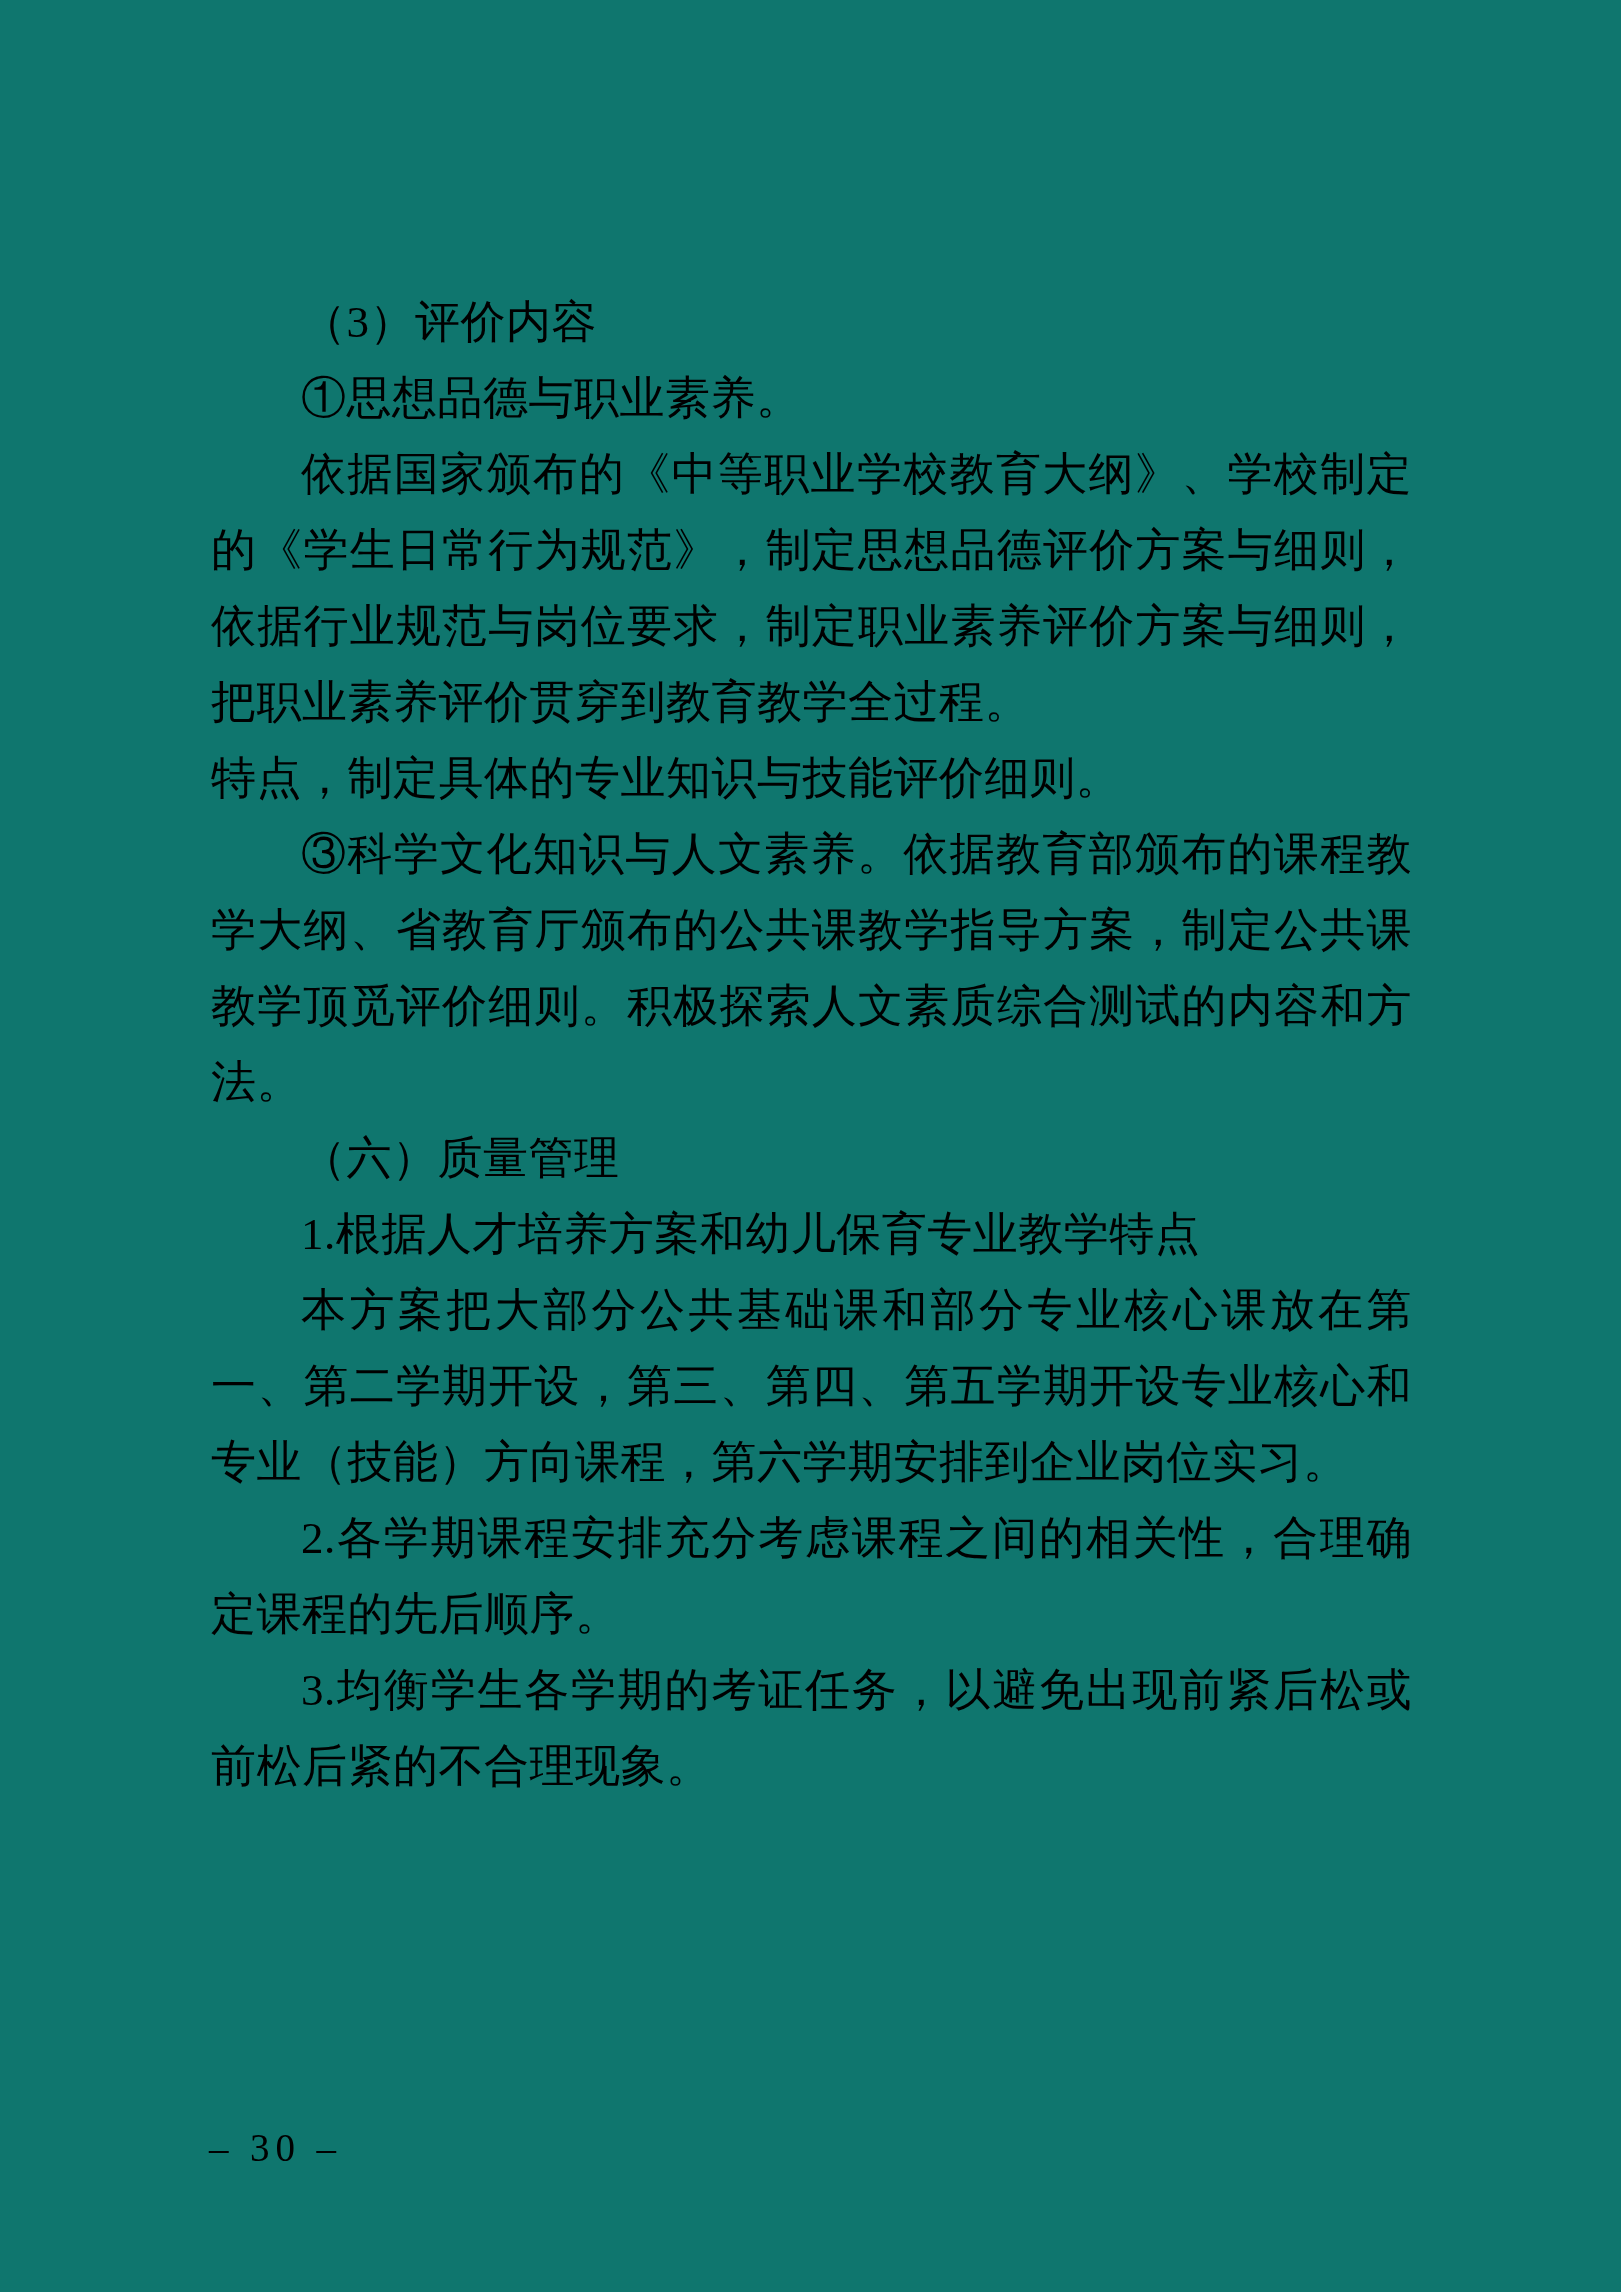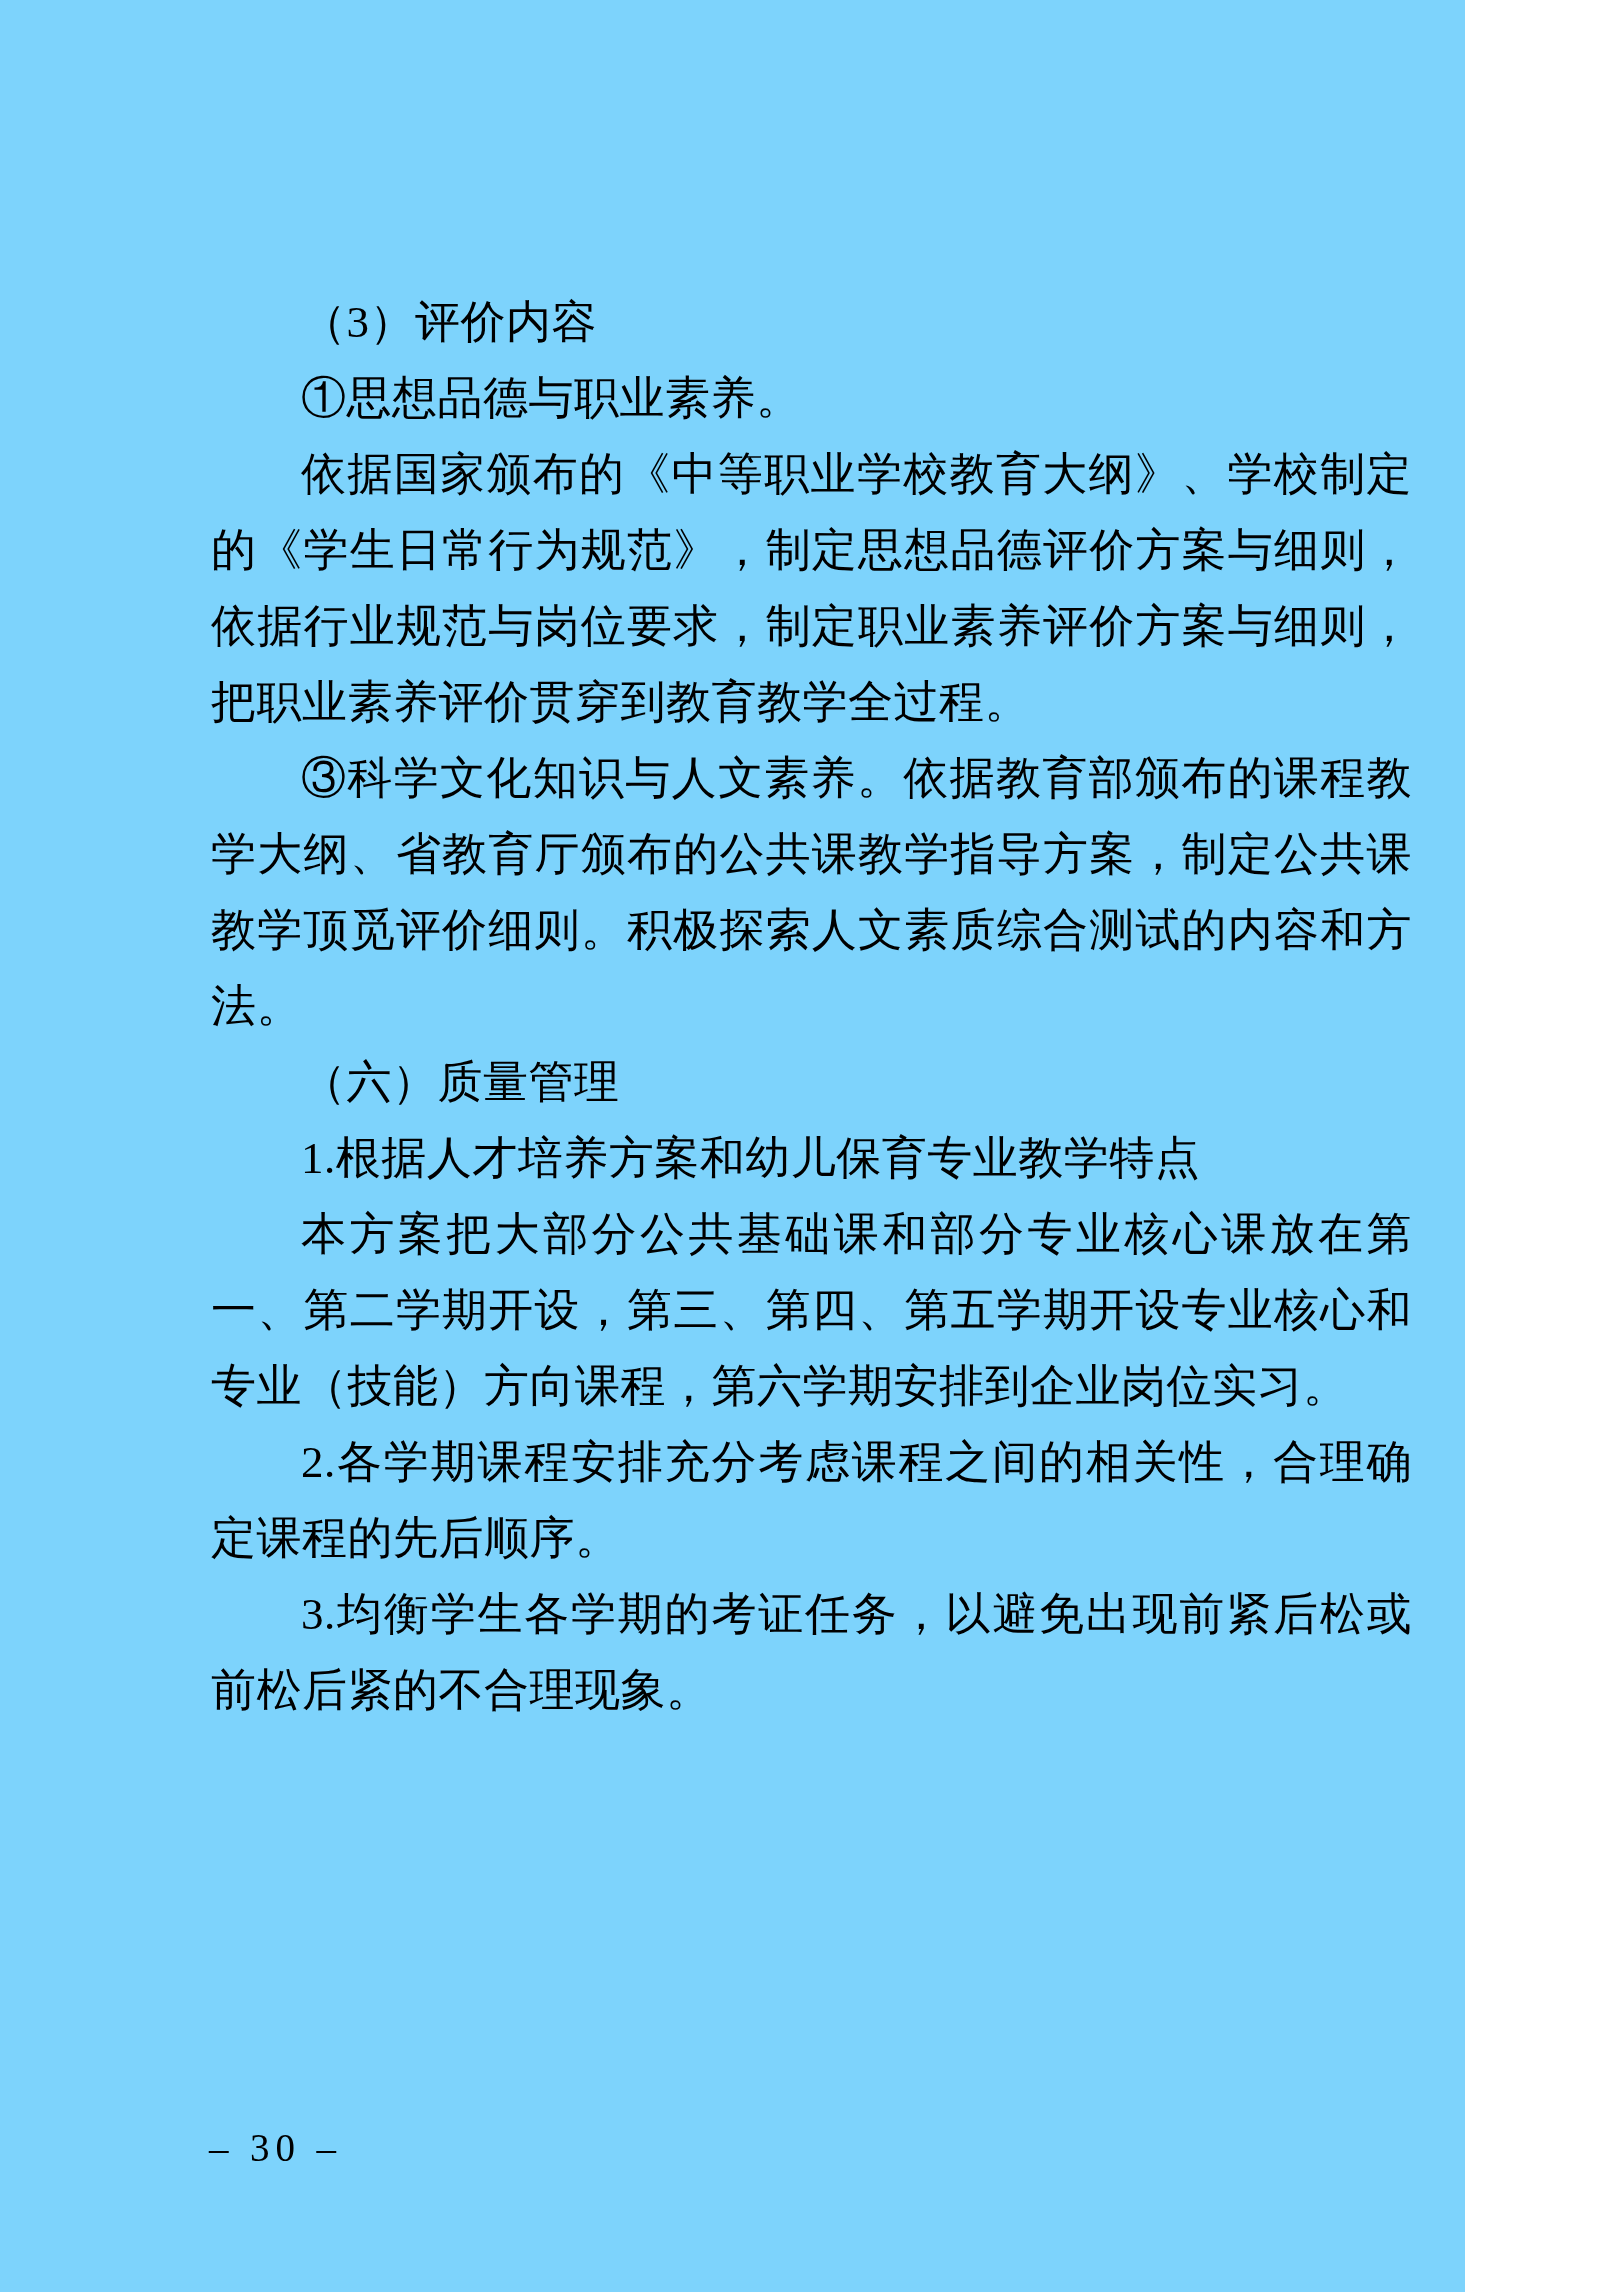--- a/index.html
+++ b/index.html
@@ -2,23 +2,23 @@
 <html><head>
 <meta charset="utf-8">
 <style>
   html, body {
     margin: 0;
     padding: 0;
     background: #ffffff;
   }
   .page {
     position: relative;
-    width: 1465px;
+    width: 1621px;
     height: 2293px;
-    background: #7dd3fc;
+    background: #0f766e;
     font-family: "Liberation Serif", "DejaVu Serif", serif;
     color: #000000;
     overflow: hidden;
   }
   .content {
     position: absolute;
     left: 211px;
     top: 284px;
     width: 1201px;
   }
@@ -61,20 +61,21 @@
 <body>
 
 <div class="page">
   <main class="content">
     <div class="line ind">（3）评价内容</div>
     <div class="line ind">①思想品德与职业素养。</div>
     <div class="line ind just">依据国家颁布的《中等职业学校教育大纲》、学校制定</div>
     <div class="line just">的《学生日常行为规范》，制定思想品德评价方案与细则，</div>
     <div class="line just">依据行业规范与岗位要求，制定职业素养评价方案与细则，</div>
     <div class="line">把职业素养评价贯穿到教育教学全过程。</div>
+    <div class="line">特点，制定具体的专业知识与技能评价细则。</div>
     <div class="line ind just">③科学文化知识与人文素养。依据教育部颁布的课程教</div>
     <div class="line just">学大纲、省教育厅颁布的公共课教学指导方案，制定公共课</div>
     <div class="line just">教学顶觅评价细则。积极探索人文素质综合测试的内容和方</div>
     <div class="line">法。</div>
     <div class="line ind">（六）质量管理</div>
     <div class="line ind">1.根据人才培养方案和幼儿保育专业教学特点</div>
     <div class="line ind just">本方案把大部分公共基础课和部分专业核心课放在第</div>
     <div class="line just">一、第二学期开设，第三、第四、第五学期开设专业核心和</div>
     <div class="line">专业（技能）方向课程，第六学期安排到企业岗位实习。</div>
     <div class="line ind just">2.各学期课程安排充分考虑课程之间的相关性，合理确</div>

